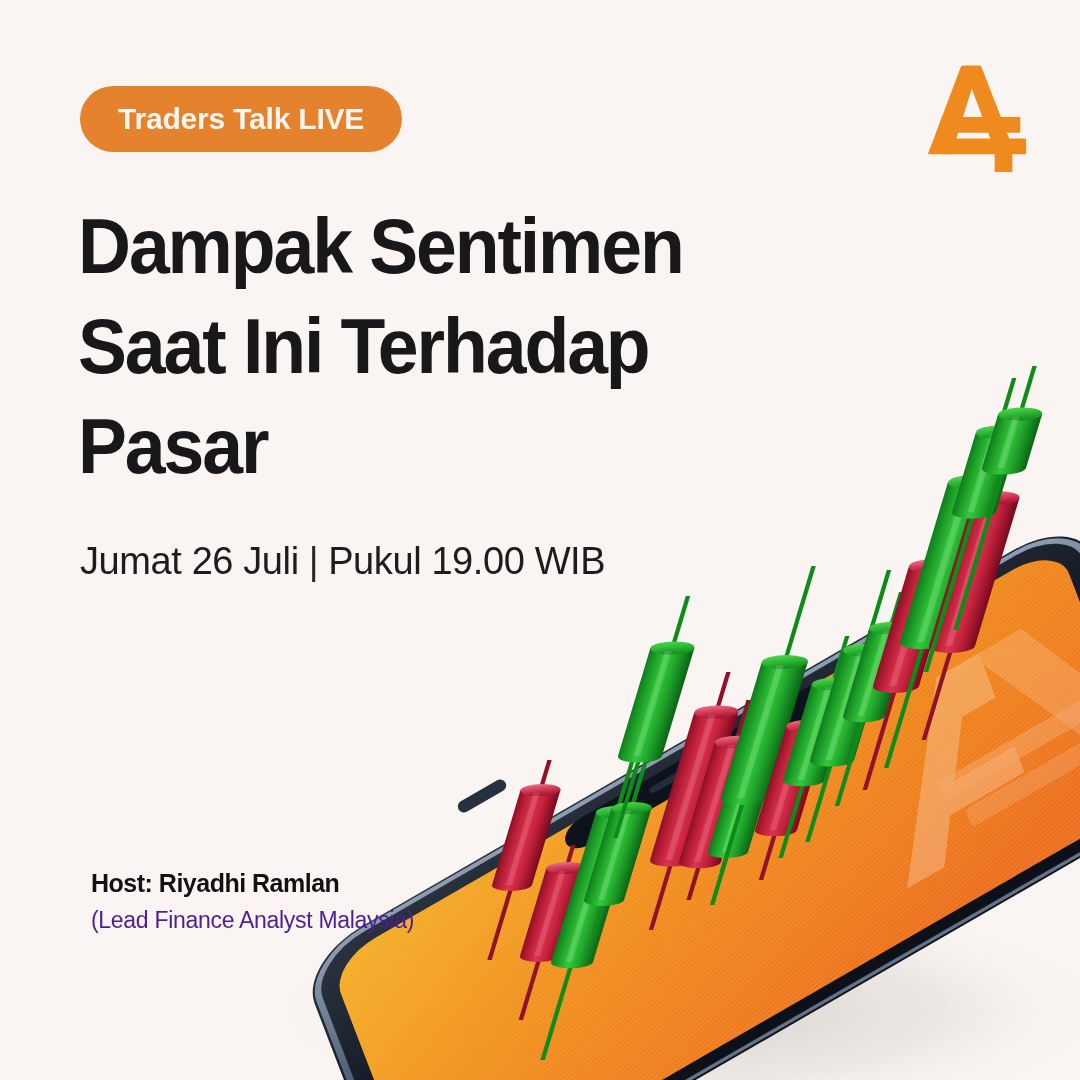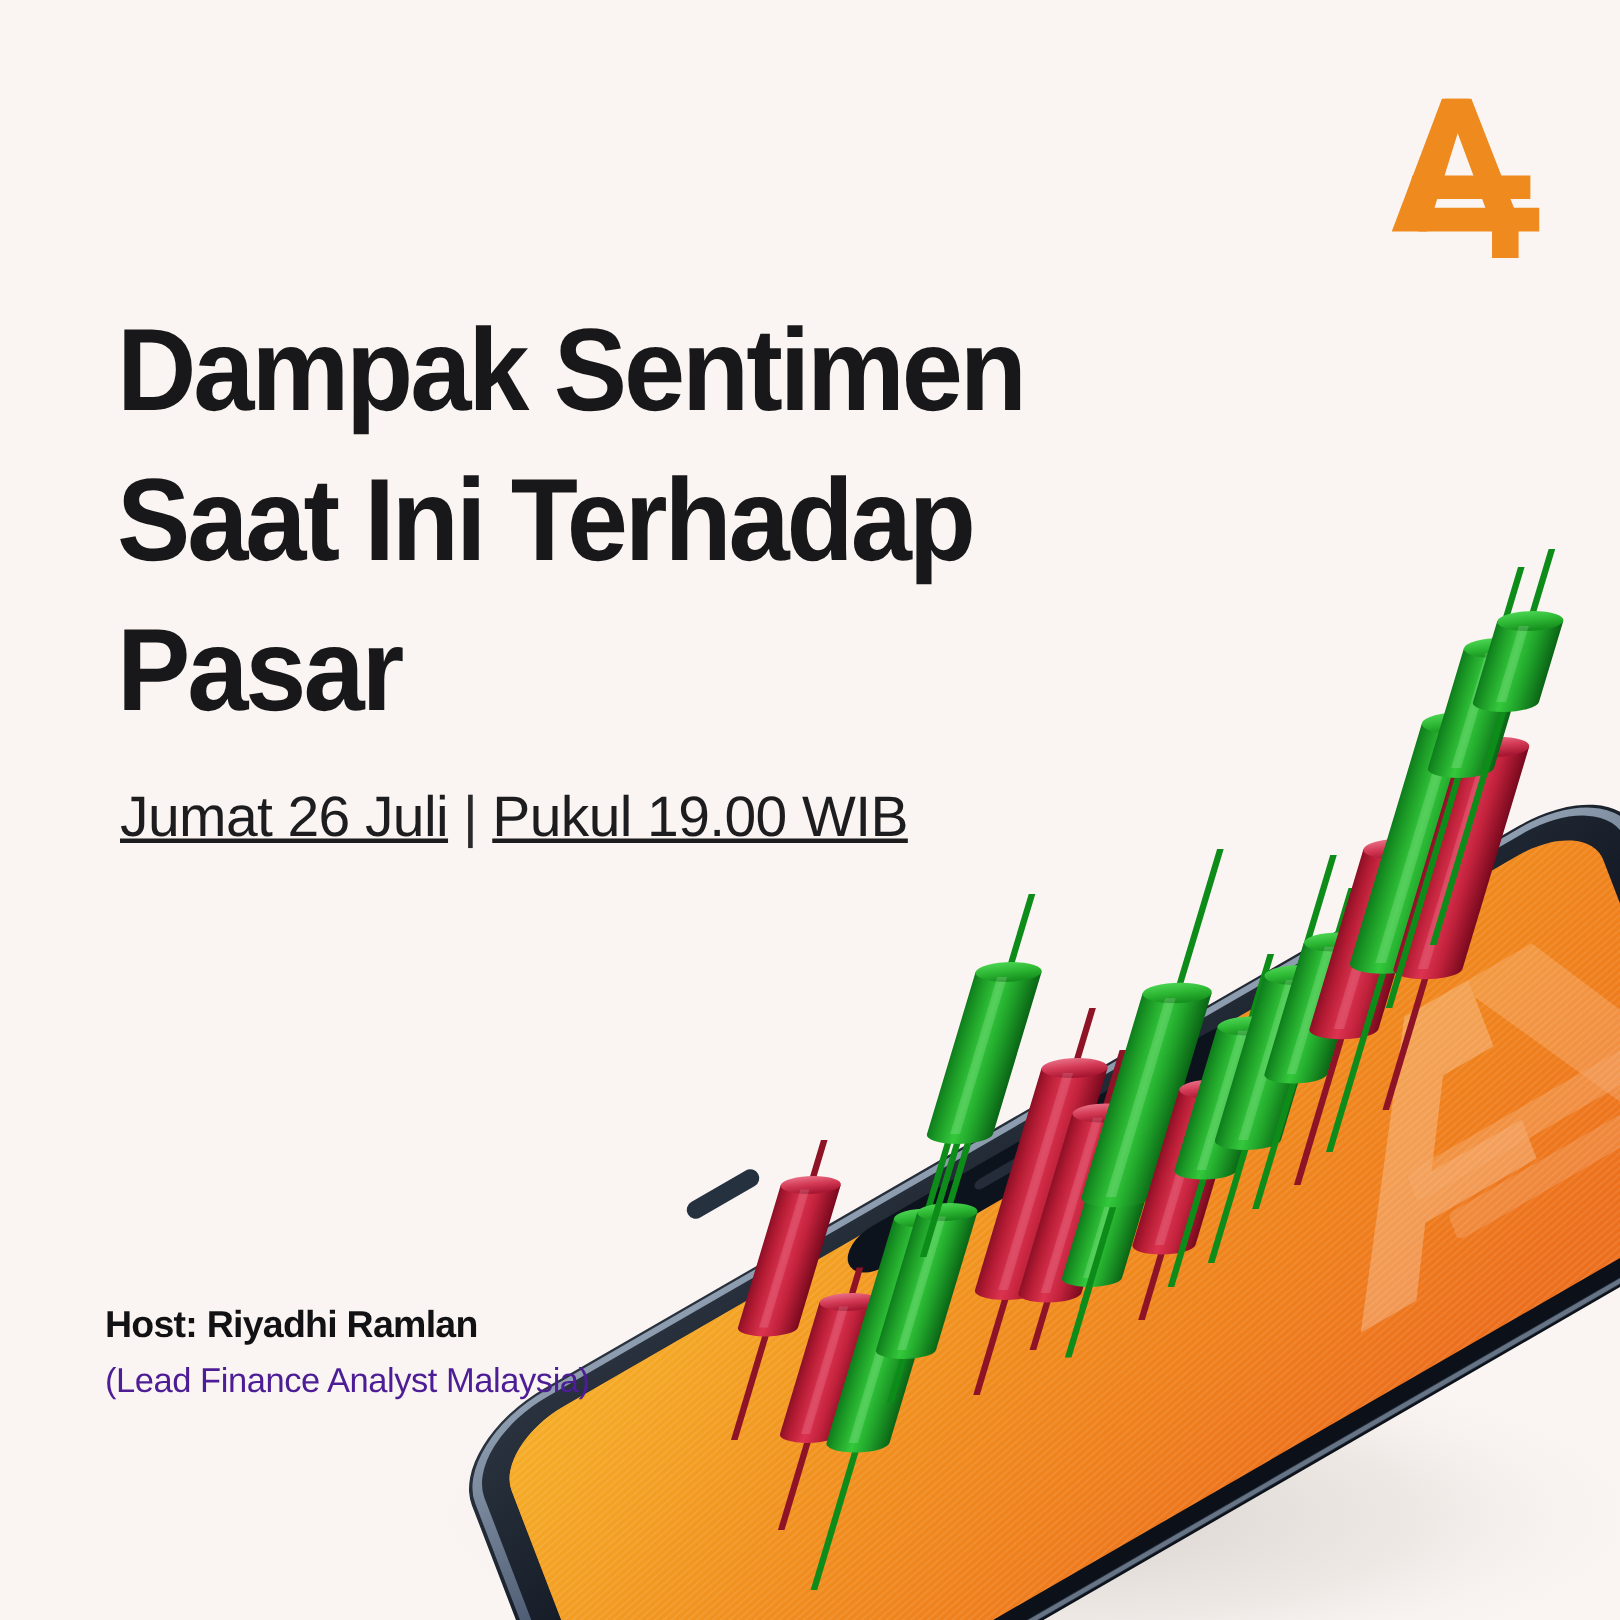--- a/index.html
+++ b/index.html
@@ -47,32 +47,31 @@
     font-size:78px;
     line-height:100px;
     letter-spacing:-2.2px;
     transform:scaleX(0.94);
     transform-origin:left top;
   }
   .headline .hl-line { display:block; white-space:nowrap; }
 
   
   .dateline {
-    position:absolute; left:80px; top:524px;
+    position:absolute; left:80px; top:540px;
     color:#1d1d1f;
     font-size:38px;
     font-weight:400;
     letter-spacing:-0.4px;
     white-space:nowrap;
-    text-decoration:underline;
   }
   .dateline .sep { padding:0 10px; font-weight:300; color:#2a2a2c; }
 
   
-  .credits { position:absolute; left:70px; top:866px; width:520px; }
+  .credits { position:absolute; left:91px; top:866px; width:520px; }
   .credit-block { margin-bottom:36px; }
   .credit-block:last-child { margin-bottom:0; }
   .credit-name {
     color:#121214;
     font-size:25px; font-weight:bold;
     letter-spacing:-0.5px;
     line-height:34px;
     white-space:nowrap;
   }
   .credit-role {
@@ -340,20 +339,23 @@
        A 22 6.6 0 0 0 1026 468
        L 1026 414 Z" fill="url(#gBull)"></path>
           <ellipse cx="1004" cy="414" rx="22" ry="6.6" fill="url(#gBullTop)"></ellipse>
           <rect x="997.4" y="417.3" width="6.6" height="50.7" fill="#ffffff" opacity="0.16"></rect>
         </g>
       </g>
   </svg>
 
   <div id="content">
 
+    <div class="badge">
+      <span>Traders Talk LIVE</span>
+    </div>
 
     <h1 class="headline">
       <span class="hl-line">Dampak Sentimen</span>
       <span class="hl-line">Saat Ini Terhadap</span>
       <span class="hl-line">Pasar</span>
     </h1>
 
     <div class="dateline">
       <span>Jumat 26 Juli</span><span class="sep">|</span><span>Pukul 19.00 WIB</span>
     </div>

